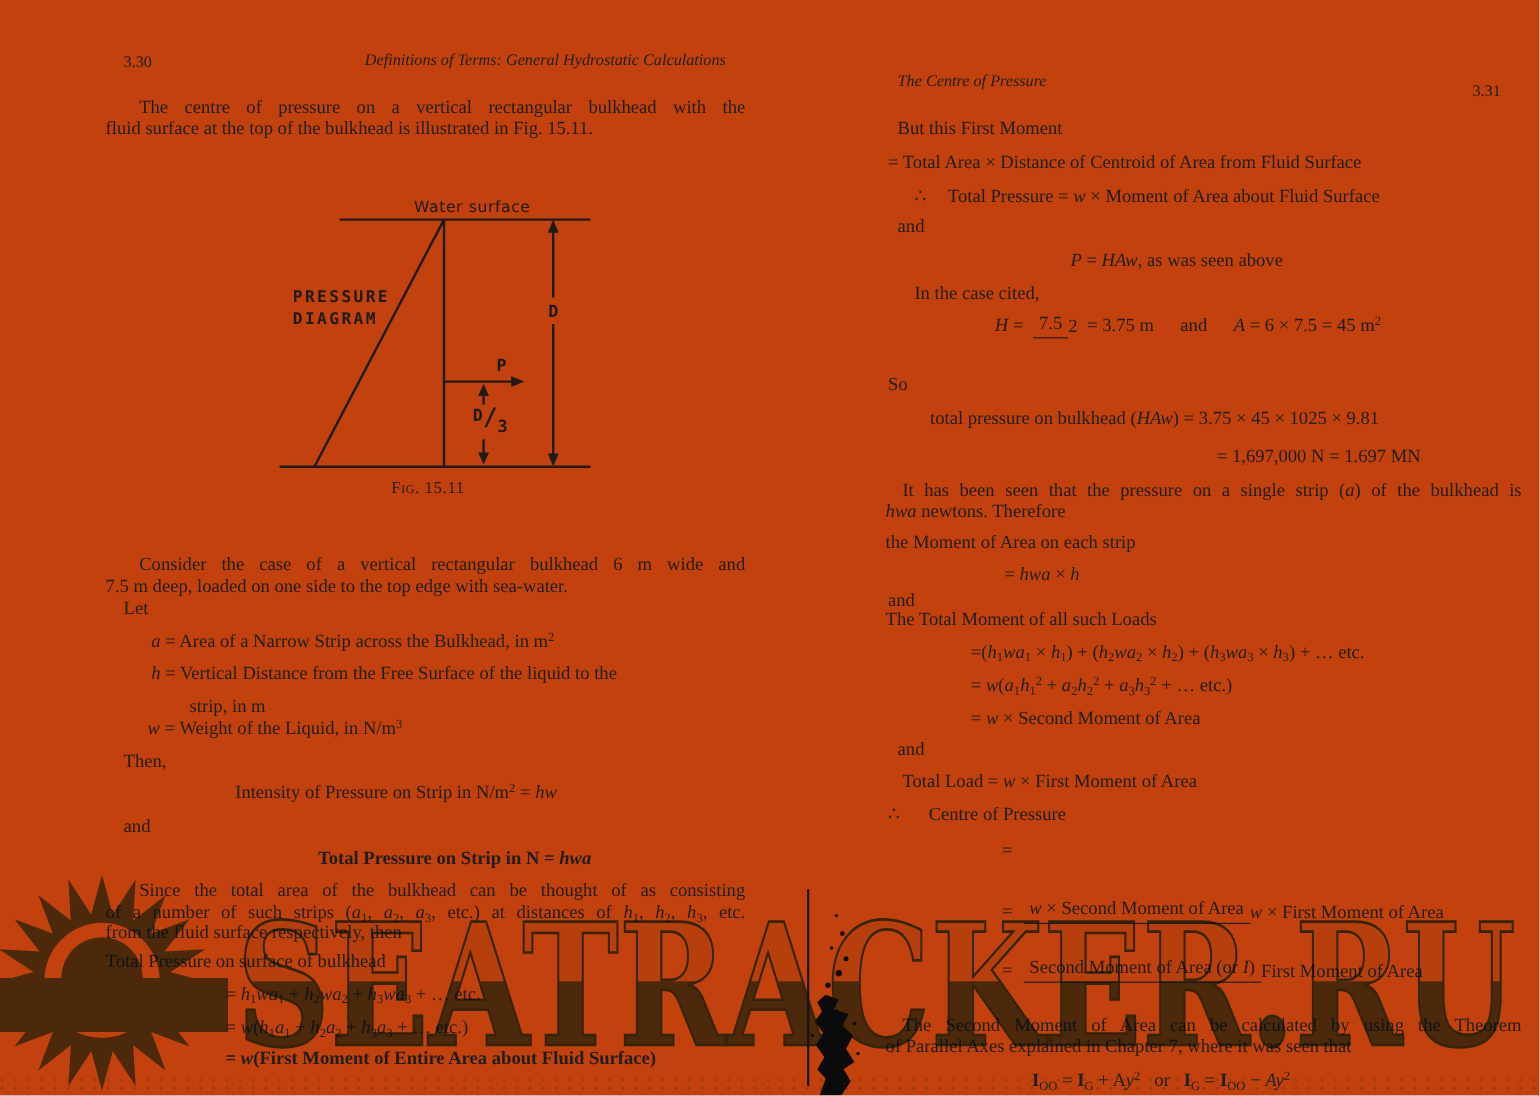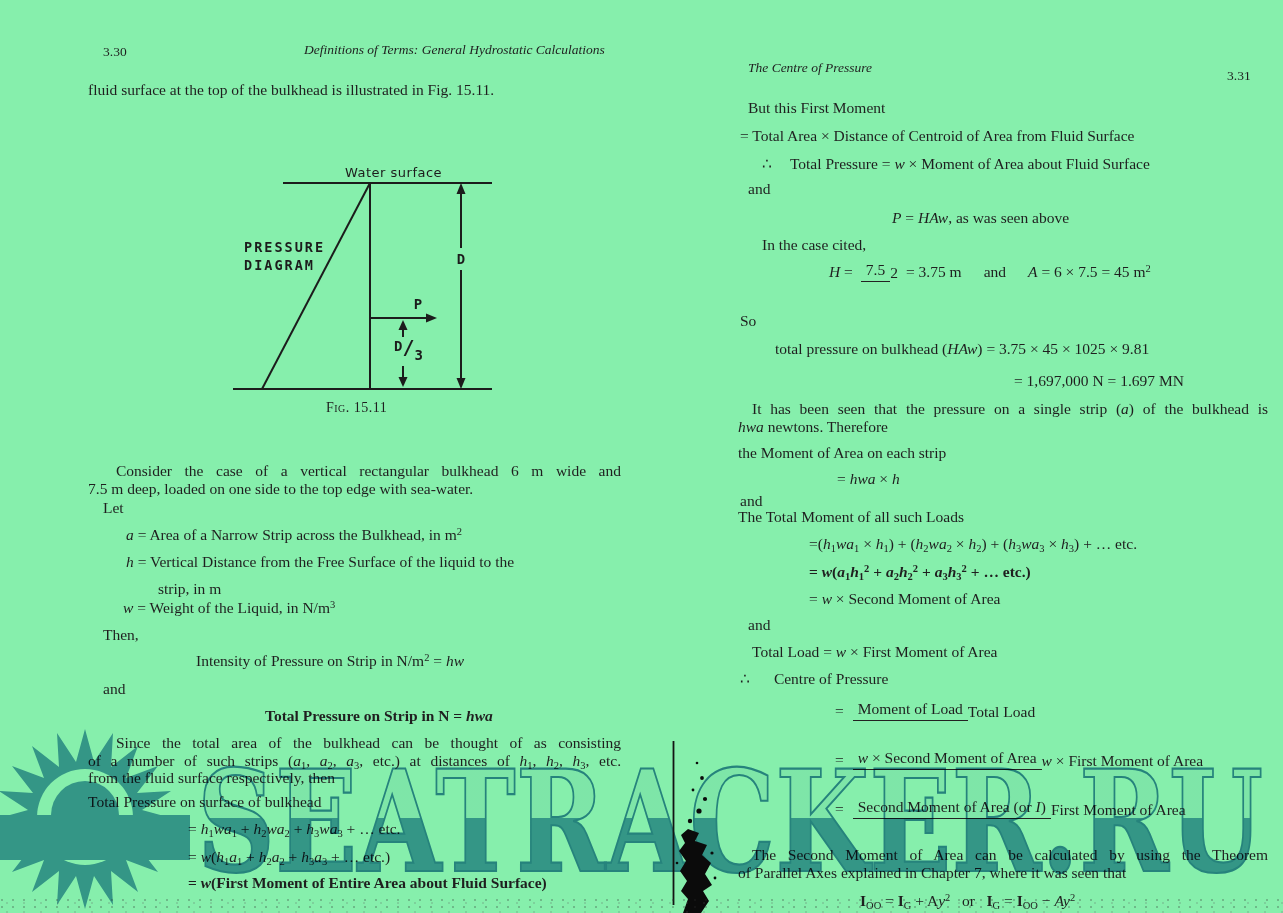--- a/index.html
+++ b/index.html
@@ -1,16 +1,16 @@
 <!DOCTYPE html>
 <html><head>
 <meta charset="utf-8">
 <style>
   html,body{margin:0;padding:0;background:#e9e9e9;}
-  .canvas{position:relative;width:1283px;height:913px;background:#86efac;overflow:hidden;
+  .canvas{position:relative;width:1283px;height:913px;background:#c2410c;overflow:hidden;
           font-family:"Liberation Serif",serif;color:#1f1f1f;}
   .page{position:absolute;top:0;height:913px;}
   .page-left{left:88px;width:535px;}
   .page-right{left:738px;width:528px;margin-top:18px;}
   .abs{position:absolute;white-space:nowrap;}
   .blk{position:absolute;}
   .body-txt{font-size:15.5px;line-height:17.5px;}
   .jline{text-align:justify;text-align-last:justify;white-space:normal;}
   .ind28{text-indent:28px;}
   .ind14{text-indent:14px;}
@@ -40,20 +40,21 @@
 </head>
 <body>
 
 <div class="canvas">
 
   <div class="page page-left">
     <div class="abs pageno" style="left:15px;top:44px;">3.30</div>
     <div class="abs run-head" style="left:216px;top:42px;">Definitions of Terms: General Hydrostatic Calculations</div>
 
     <div class="blk body-txt" style="left:0;top:81px;width:533px;">
+      <div class="jline ind28">The centre of pressure on a vertical rectangular bulkhead with the</div>
       <div>fluid surface at the top of the bulkhead is illustrated in Fig. 15.11.</div>
     </div>
 
     <svg class="blk" style="left:140px;top:152px;" width="272" height="252" viewBox="0 0 272 252">
       <g stroke="#1c1c1c" stroke-width="2" fill="none">
         <line x1="55" y1="31" x2="264" y2="31"></line>
         <line x1="142" y1="31" x2="142" y2="237"></line>
         <line x1="142" y1="31" x2="34" y2="237"></line>
         <line x1="5" y1="237" x2="264" y2="237"></line>
         <line x1="233" y1="35" x2="233" y2="96"></line>
@@ -140,34 +141,30 @@
     <div class="blk body-txt" style="left:0;top:382px;width:530px;">
       <div class="jline ind14">It has been seen that the pressure on a single strip (<i>a</i>) of the bulkhead is</div>
       <div><i>hwa</i> newtons. Therefore</div>
     </div>
 
     <div class="abs body-txt" style="left:0;top:426px;">the Moment of Area on each strip</div>
     <div class="abs body-txt" style="left:99px;top:452px;">= <i>hwa</i> × <i>h</i></div>
     <div class="abs body-txt" style="left:2px;top:474px;">and</div>
     <div class="abs body-txt" style="left:0;top:490px;">The Total Moment of all such Loads</div>
     <div class="abs body-txt" style="left:71px;top:517px;">=(<i>h</i><sub>1</sub><i>wa</i><sub>1</sub> × <i>h</i><sub>1</sub>) + (<i>h</i><sub>2</sub><i>wa</i><sub>2</sub> × <i>h</i><sub>2</sub>) + (<i>h</i><sub>3</sub><i>wa</i><sub>3</sub> × <i>h</i><sub>3</sub>) + … etc.</div>
-    <div class="abs body-txt" style="left:71px;top:545px;font-weight:bold;">= <i>w</i>(<i>a</i><sub>1</sub><i>h</i><sub>1</sub><sup>2</sup> + <i>a</i><sub>2</sub><i>h</i><sub>2</sub><sup>2</sup> + <i>a</i><sub>3</sub><i>h</i><sub>3</sub><sup>2</sup> + … etc.)</div>
+    <div class="abs body-txt" style="left:71px;top:545px;">= <i>w</i>(<i>a</i><sub>1</sub><i>h</i><sub>1</sub><sup>2</sup> + <i>a</i><sub>2</sub><i>h</i><sub>2</sub><sup>2</sup> + <i>a</i><sub>3</sub><i>h</i><sub>3</sub><sup>2</sup> + … etc.)</div>
     <div class="abs body-txt" style="left:71px;top:572px;">= <i>w</i> × Second Moment of Area</div>
     <div class="abs body-txt" style="left:10px;top:598px;">and</div>
     <div class="abs body-txt" style="left:14px;top:625px;">Total Load = <i>w</i> × First Moment of Area</div>
     <div class="abs body-txt therow" style="left:2px;top:652px;">
       <span class="tsym">∴</span><span class="ttxt" style="margin-left:24px;">Centre of Pressure</span>
     </div>
 
     <div class="abs fracrow" style="left:97px;top:682px;">
       <span>=</span>
-      <span class="frac">
-          <span class="num">Moment of Load</span>
-          <span class="den">Total Load</span>
-        </span>
     </div>
     <div class="abs fracrow" style="left:97px;top:731px;">
       <span>=</span>
       <span class="frac">
           <span class="num"><i>w</i> × Second Moment of Area</span>
           <span class="den"><i>w</i> × First Moment of Area</span>
         </span>
     </div>
     <div class="abs fracrow" style="left:97px;top:780px;">
       <span>=</span>

